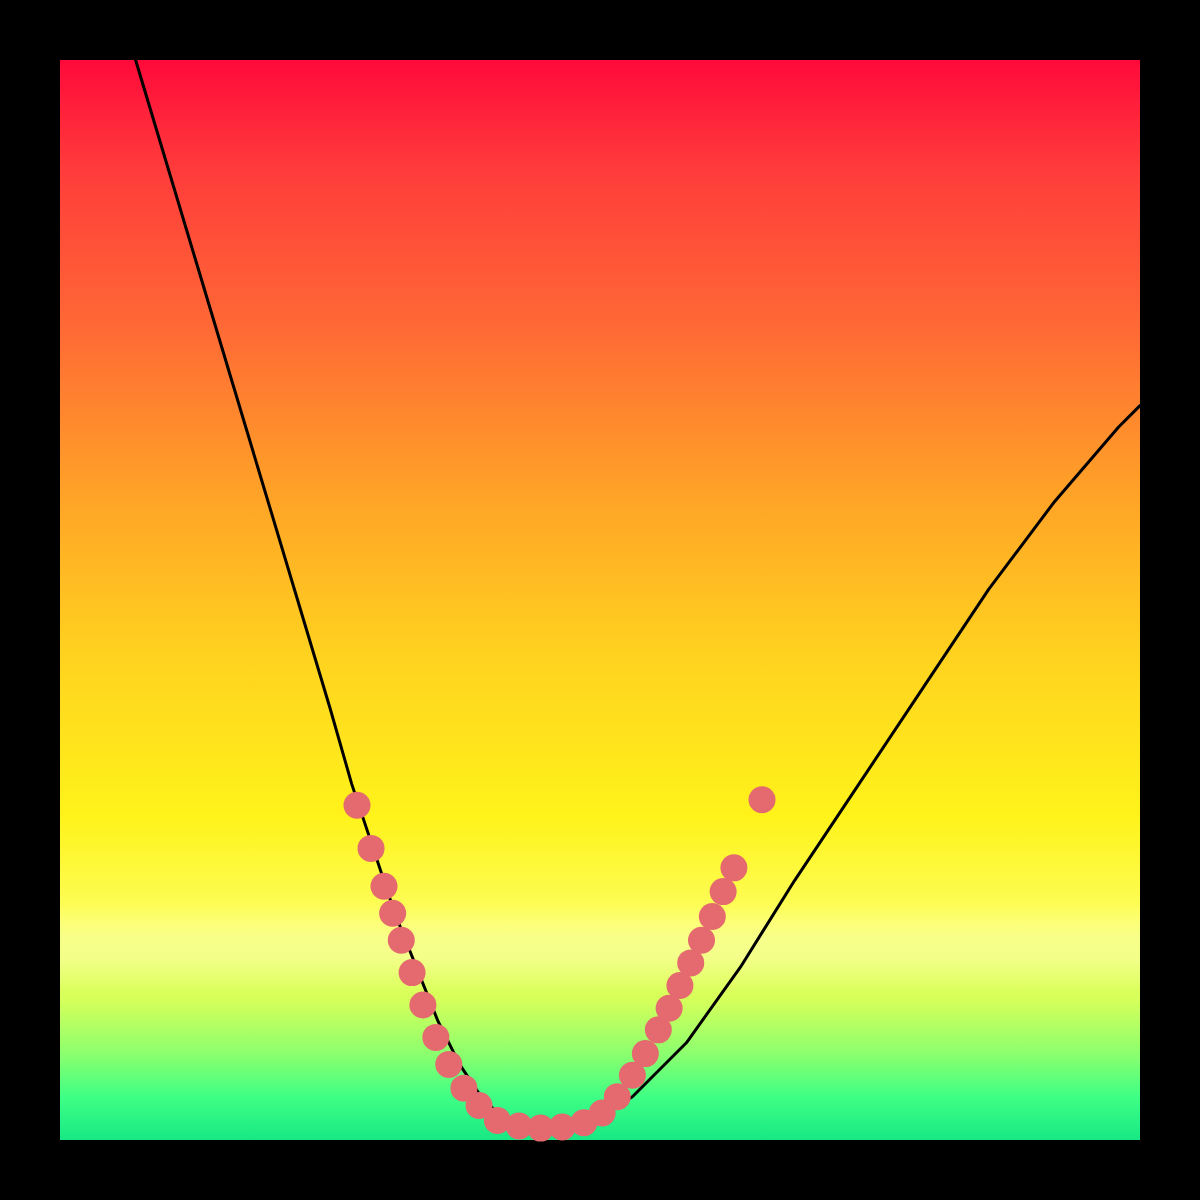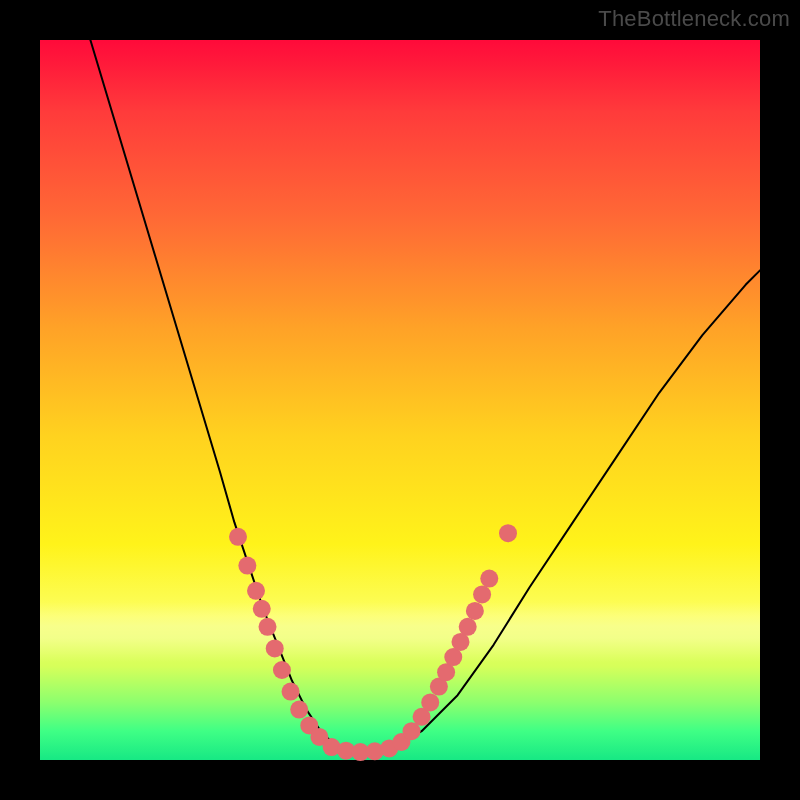--- a/index.html
+++ b/index.html
@@ -72,21 +72,20 @@
       rgba(255,255,220,0.35) 60%,
       rgba(255,255,220,0.0) 100%
     );
     pointer-events: none;
   }
 </style>
 </head>
 <body>
 
 <div class="frame">
-  <div class="watermark">TheBottleneck.com</div>
   <div class="plot-area">
     <div class="glow-band"></div>
     <svg class="curve" viewBox="0 0 720 720">
       <g id="curve-group">
           <path d="M50.40 0.00 L72.00 72.00 L93.60 144.00 L115.20 216.00 L136.80 288.00 L158.40 360.00 L180.00 432.00 L194.40 482.40 L208.80 525.60 L223.20 568.80 L237.60 604.80 L252.00 640.80 L266.40 669.60 L280.80 691.20 L295.20 705.60 L316.80 712.80 L345.60 712.80 L381.60 691.20 L417.60 655.20 L453.60 604.80 L489.60 547.20 L532.80 482.40 L576.00 417.60 L619.20 352.80 L662.40 295.20 L705.60 244.80 L720.00 230.40" fill="none" stroke="#000000" stroke-width="2" stroke-linecap="round" stroke-linejoin="round"></path>
         </g>
       <g id="dots-group">
           <circle cx="198.00" cy="496.80" r="9" fill="#e46a6f"></circle>
           <circle cx="207.36" cy="525.60" r="9" fill="#e46a6f"></circle>
           <circle cx="216.00" cy="550.80" r="9" fill="#e46a6f"></circle>

